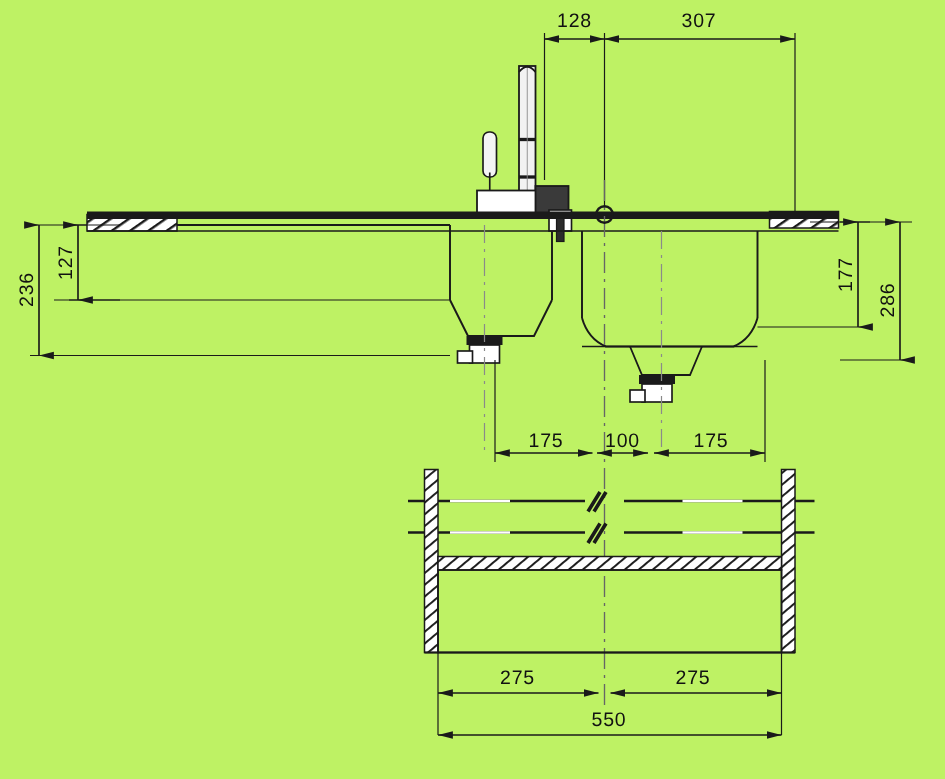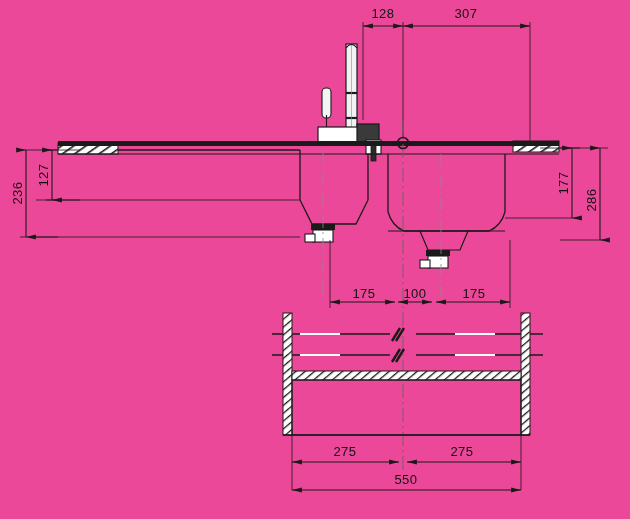--- a/index.html
+++ b/index.html
@@ -8,21 +8,21 @@
     padding: 0;
     background: #ffffff;
   }
   body {
     font-family: "Liberation Sans", sans-serif;
   }
   #drawing-root {
     position: relative;
     width: 630px;
     height: 519px;
-    background: #ec4899;
+    background: #bef264;
     overflow: hidden;
   }
   #drawing-svg {
     display: block;
     width: 630px;
     height: 519px;
   }
   .dim-text {
     font-family: "Liberation Sans", sans-serif;
     font-size: 13px;

